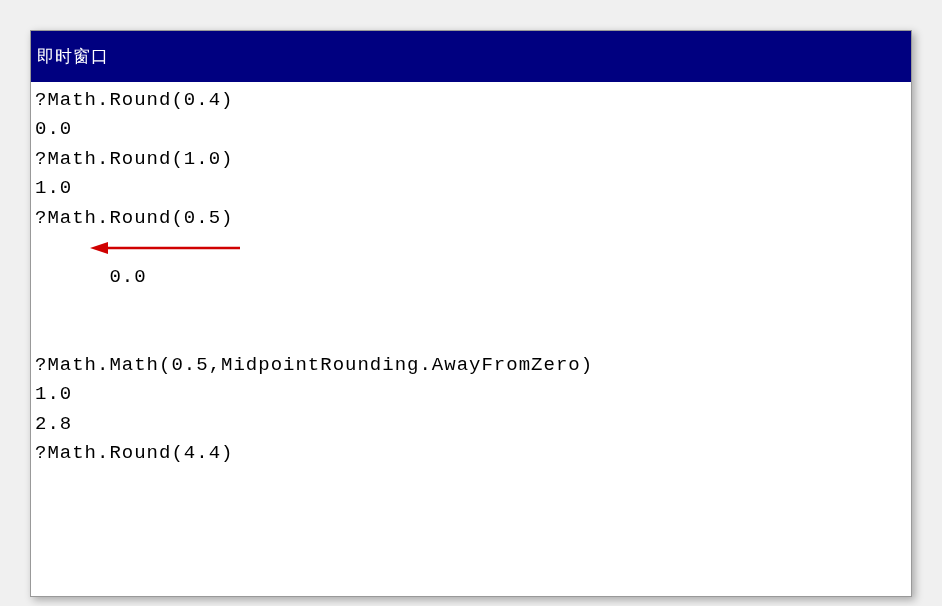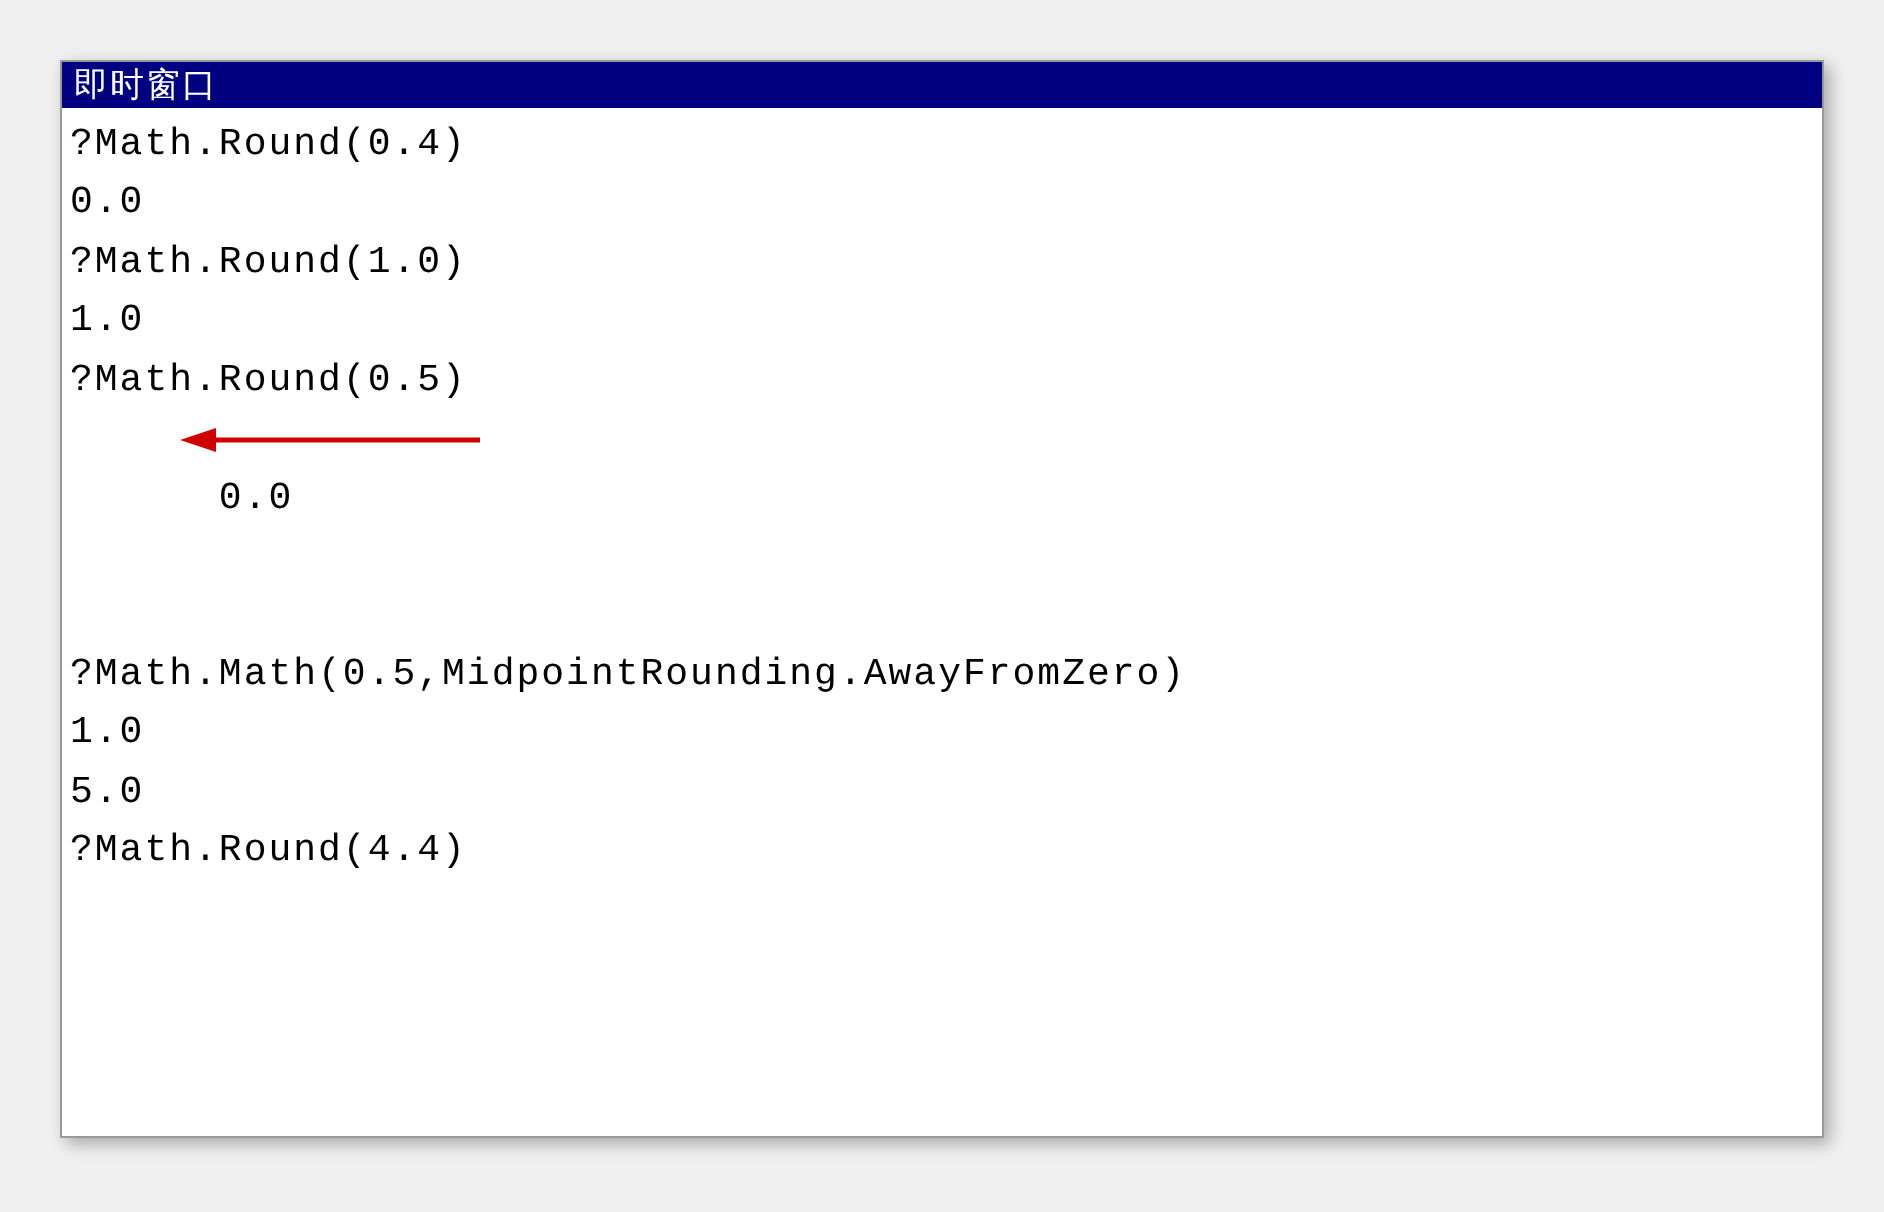--- a/index.html
+++ b/index.html
@@ -11,21 +11,21 @@
     .window {
       width: 880px;
       background: #ffffff;
       border: 1px solid #999;
       box-shadow: 3px 3px 8px rgba(0,0,0,0.3);
       position: relative;
     }
     .titlebar {
       background: #000080;
       color: #ffffff;
-      padding: 0 6px;
+      padding: 14px 6px;
       font-size: 17px;
       font-family: "SimSun", "宋体", sans-serif;
       letter-spacing: 1px;
     }
     .content {
       background: #ffffff;
       padding: 4px 4px 10px 4px;
       font-family: "Courier New", "SimSun", monospace;
       font-size: 19px;
       line-height: 1.55;
@@ -59,17 +59,17 @@
     <div class="line">?Math.Round(0.5)</div>
     <div class="line">
       <span>0.0</span>
       <svg class="arrow" width="150" height="20" style="left:55px; top:5px;">
         <line x1="150" y1="10" x2="15" y2="10" stroke="#d00000" stroke-width="2.5"></line>
         <polygon points="0,10 18,4 18,16" fill="#d00000"></polygon>
       </svg>
     </div>
     <div class="line">?Math.Math(0.5,MidpointRounding.AwayFromZero)</div>
     <div class="line">1.0</div>
-    <div class="line">5.0</div>
+    <div class="line">2.8</div>
     <div class="line">?Math.Round(4.4)</div>
 
   </div>
 </div>
 
 </body></html>

